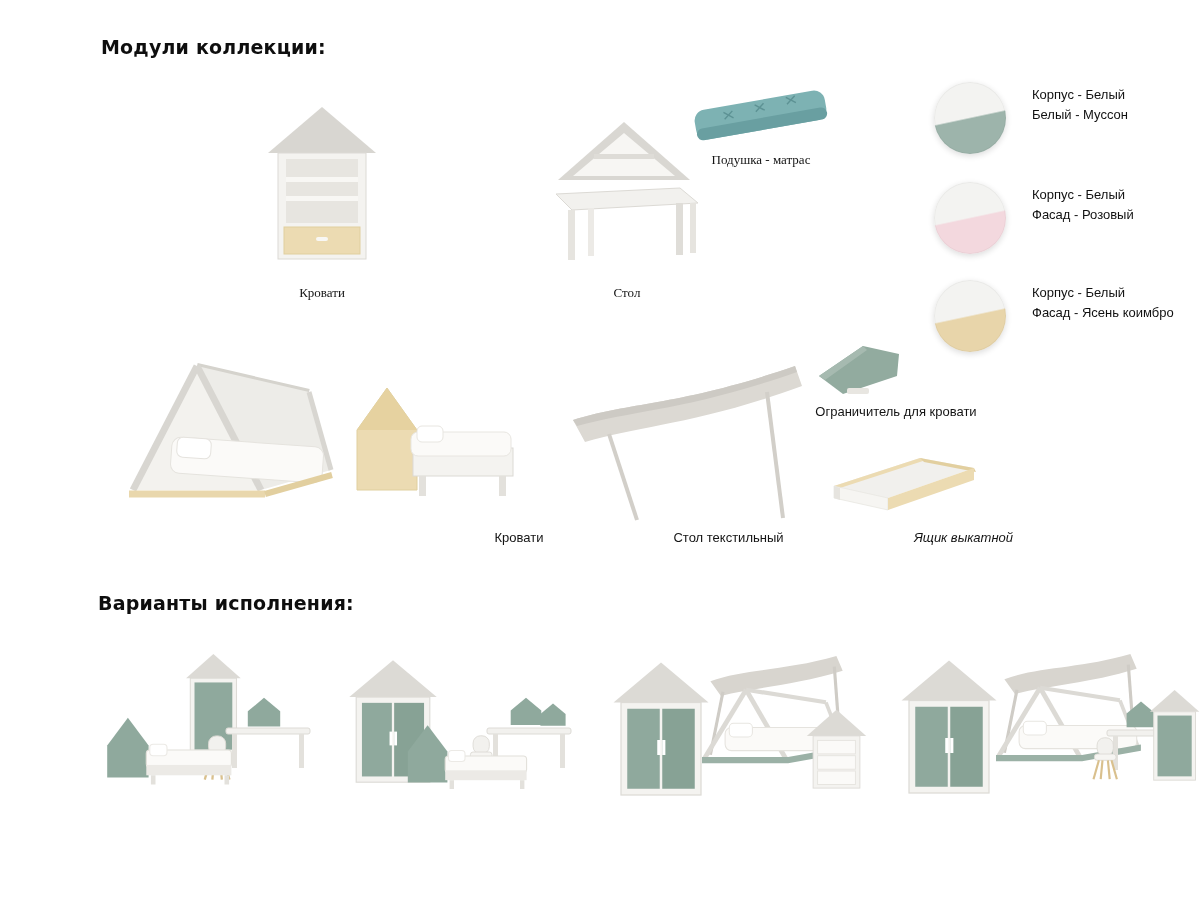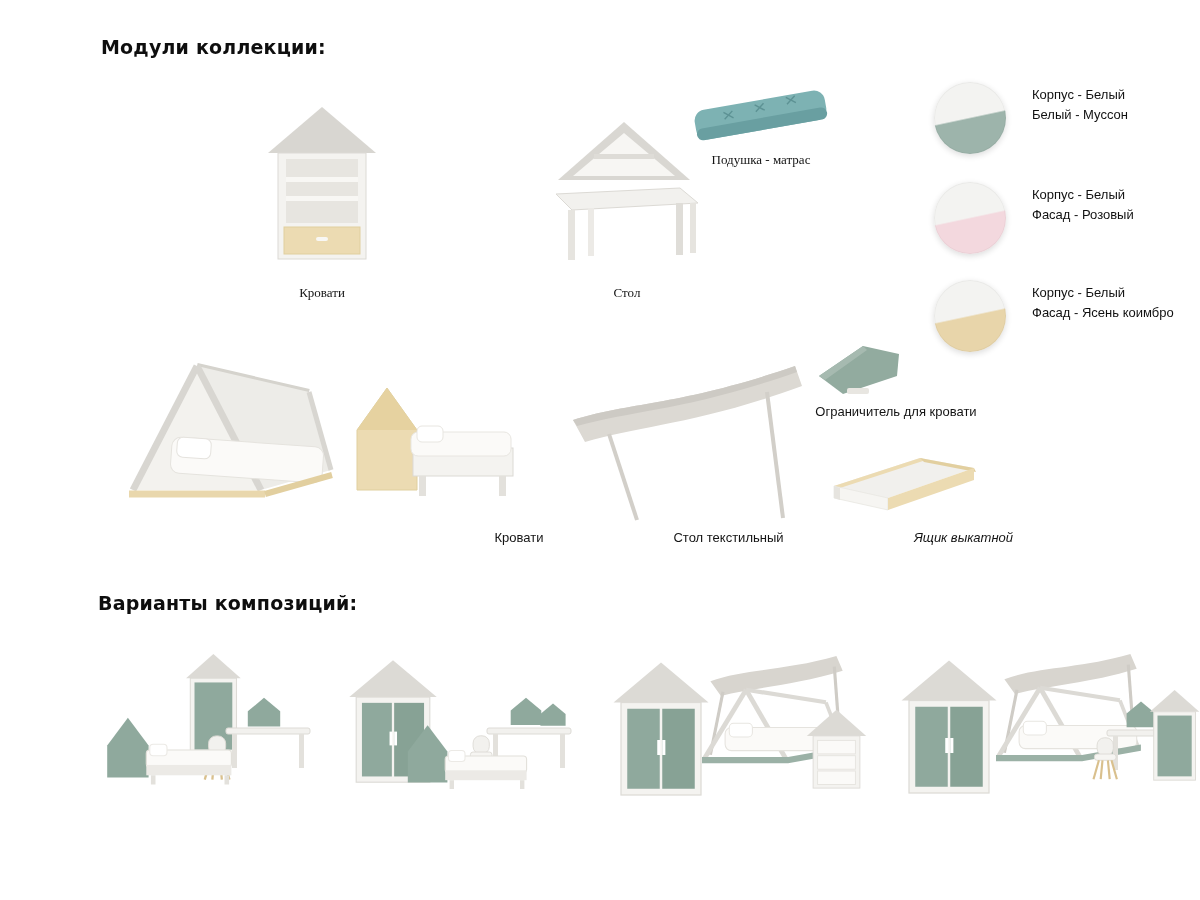--- a/index.html
+++ b/index.html
@@ -131,21 +131,21 @@
       <rect x="14" y="36" width="42" height="15" fill="#fbfaf8" stroke="#e5e3de"></rect>
       <rect x="14" y="53" width="42" height="15" fill="#fbfaf8" stroke="#e5e3de"></rect>
       <rect x="14" y="70" width="42" height="15" fill="#fbfaf8" stroke="#e5e3de"></rect>
     </g>
   </defs>
 </svg>
 
 <div class="page">
 
   <div class="heading h-modules">Модули коллекции:</div>
-  <div class="heading h-compositions">Варианты композиций:</div>
+  <div class="heading h-compositions">Варианты исполнения:</div>
 
 
   <figure class="module m-shelf">
     <svg width="115" height="162" viewBox="0 0 115 162">
       <polygon points="57,4 111,50 3,50" fill="#d8d6d1"></polygon>
       <rect x="13" y="50" width="88" height="106" fill="#f4f3f0" stroke="#dcdad5"></rect>
       <rect x="21" y="56" width="72" height="64" fill="#e7e5e0"></rect>
       <rect x="21" y="74" width="72" height="5" fill="#f8f7f4"></rect>
       <rect x="21" y="93" width="72" height="5" fill="#f8f7f4"></rect>
       <rect x="19" y="124" width="76" height="27" fill="#ecdbb2" stroke="#e0cf9e"></rect>

